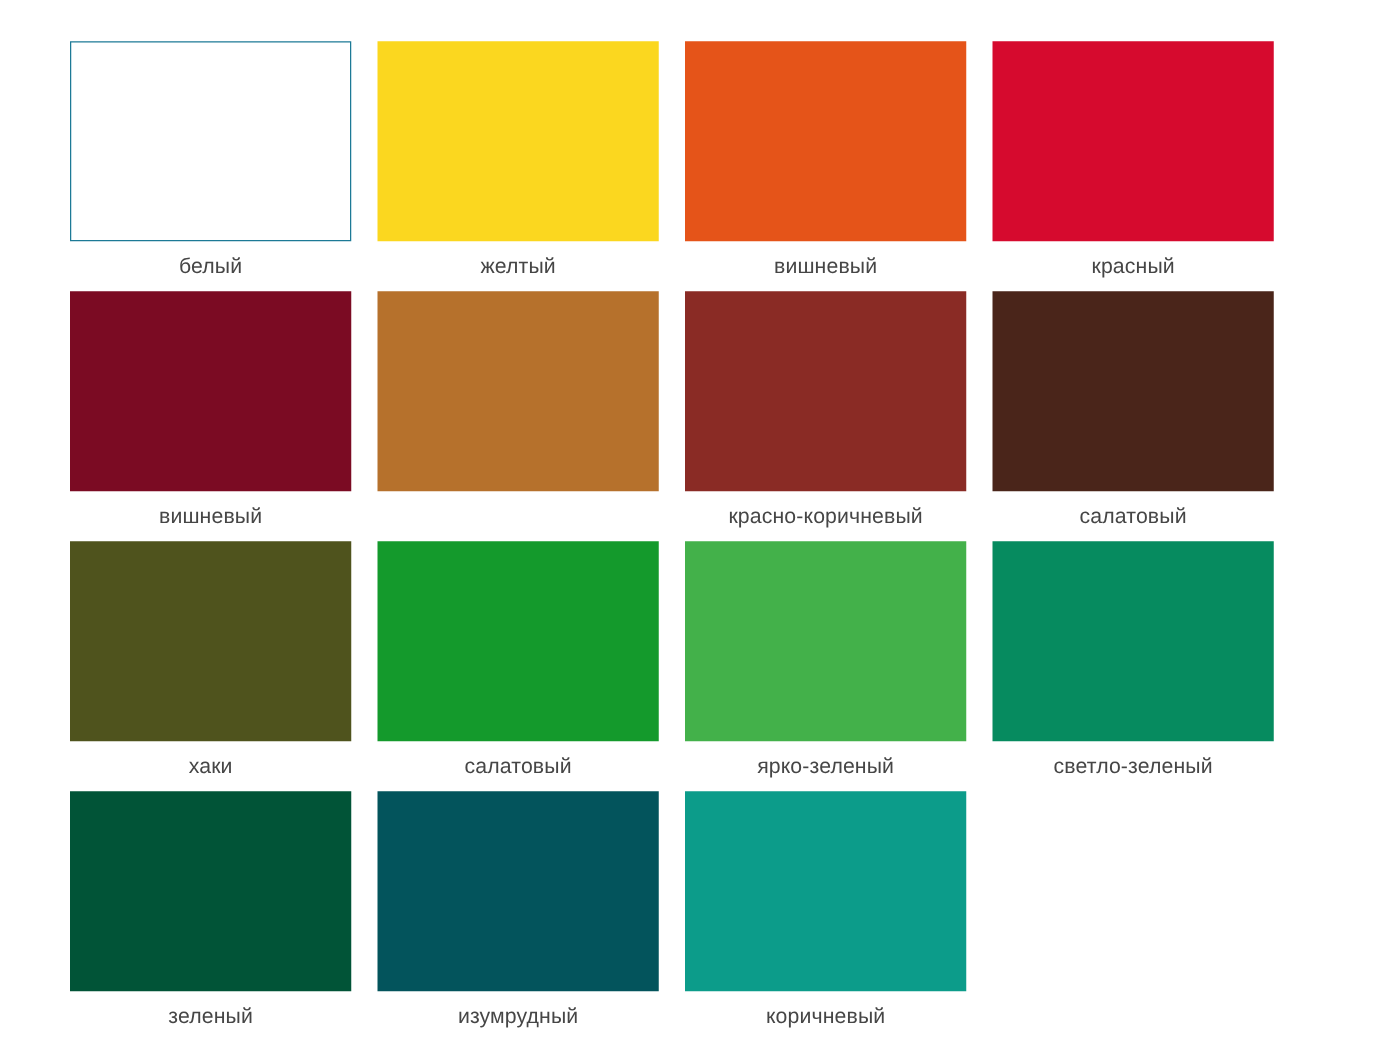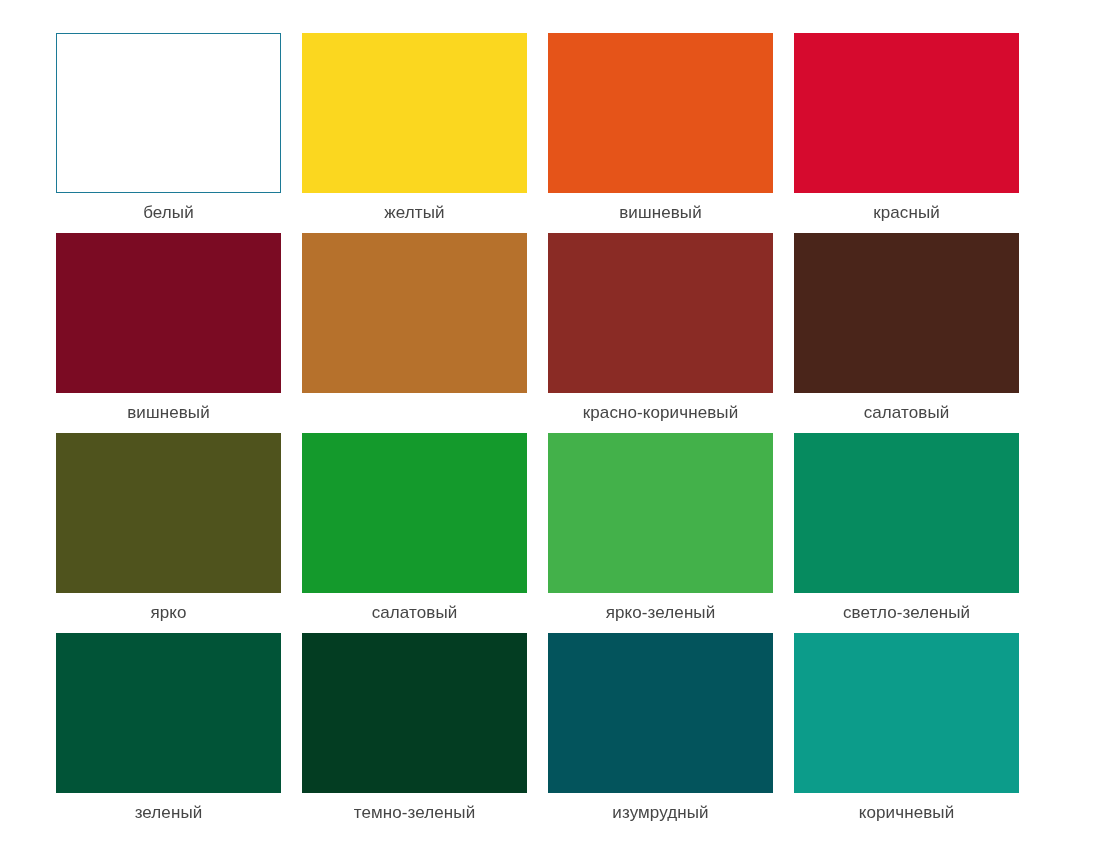--- a/index.html
+++ b/index.html
@@ -91,43 +91,39 @@
       <div class="swatch-cell">
         <div class="swatch-chip" style="background-color: rgb(138, 43, 37);"></div>
         <div class="swatch-label">красно-коричневый</div>
       </div>
       <div class="swatch-cell">
         <div class="swatch-chip" style="background-color: rgb(74, 37, 26);"></div>
         <div class="swatch-label">салатовый</div>
       </div>
       <div class="swatch-cell">
         <div class="swatch-chip" style="background-color: rgb(79, 83, 29);"></div>
-        <div class="swatch-label">ярко</div>
+        <div class="swatch-label">хаки</div>
       </div>
       <div class="swatch-cell">
         <div class="swatch-chip" style="background-color: rgb(20, 154, 44);"></div>
         <div class="swatch-label">салатовый</div>
       </div>
       <div class="swatch-cell">
         <div class="swatch-chip" style="background-color: rgb(67, 177, 74);"></div>
         <div class="swatch-label">ярко-зеленый</div>
       </div>
       <div class="swatch-cell">
         <div class="swatch-chip" style="background-color: rgb(6, 139, 95);"></div>
         <div class="swatch-label">светло-зеленый</div>
       </div>
       <div class="swatch-cell">
         <div class="swatch-chip" style="background-color: rgb(1, 84, 55);"></div>
         <div class="swatch-label">зеленый</div>
       </div>
       <div class="swatch-cell">
-        <div class="swatch-chip" style="background-color: rgb(3, 61, 34);"></div>
-        <div class="swatch-label">темно-зеленый</div>
-      </div>
-      <div class="swatch-cell">
         <div class="swatch-chip" style="background-color: rgb(3, 84, 92);"></div>
         <div class="swatch-label">изумрудный</div>
       </div>
       <div class="swatch-cell">
         <div class="swatch-chip" style="background-color: rgb(12, 156, 138);"></div>
         <div class="swatch-label">коричневый</div>
       </div>
     </div>
 </div>
 

